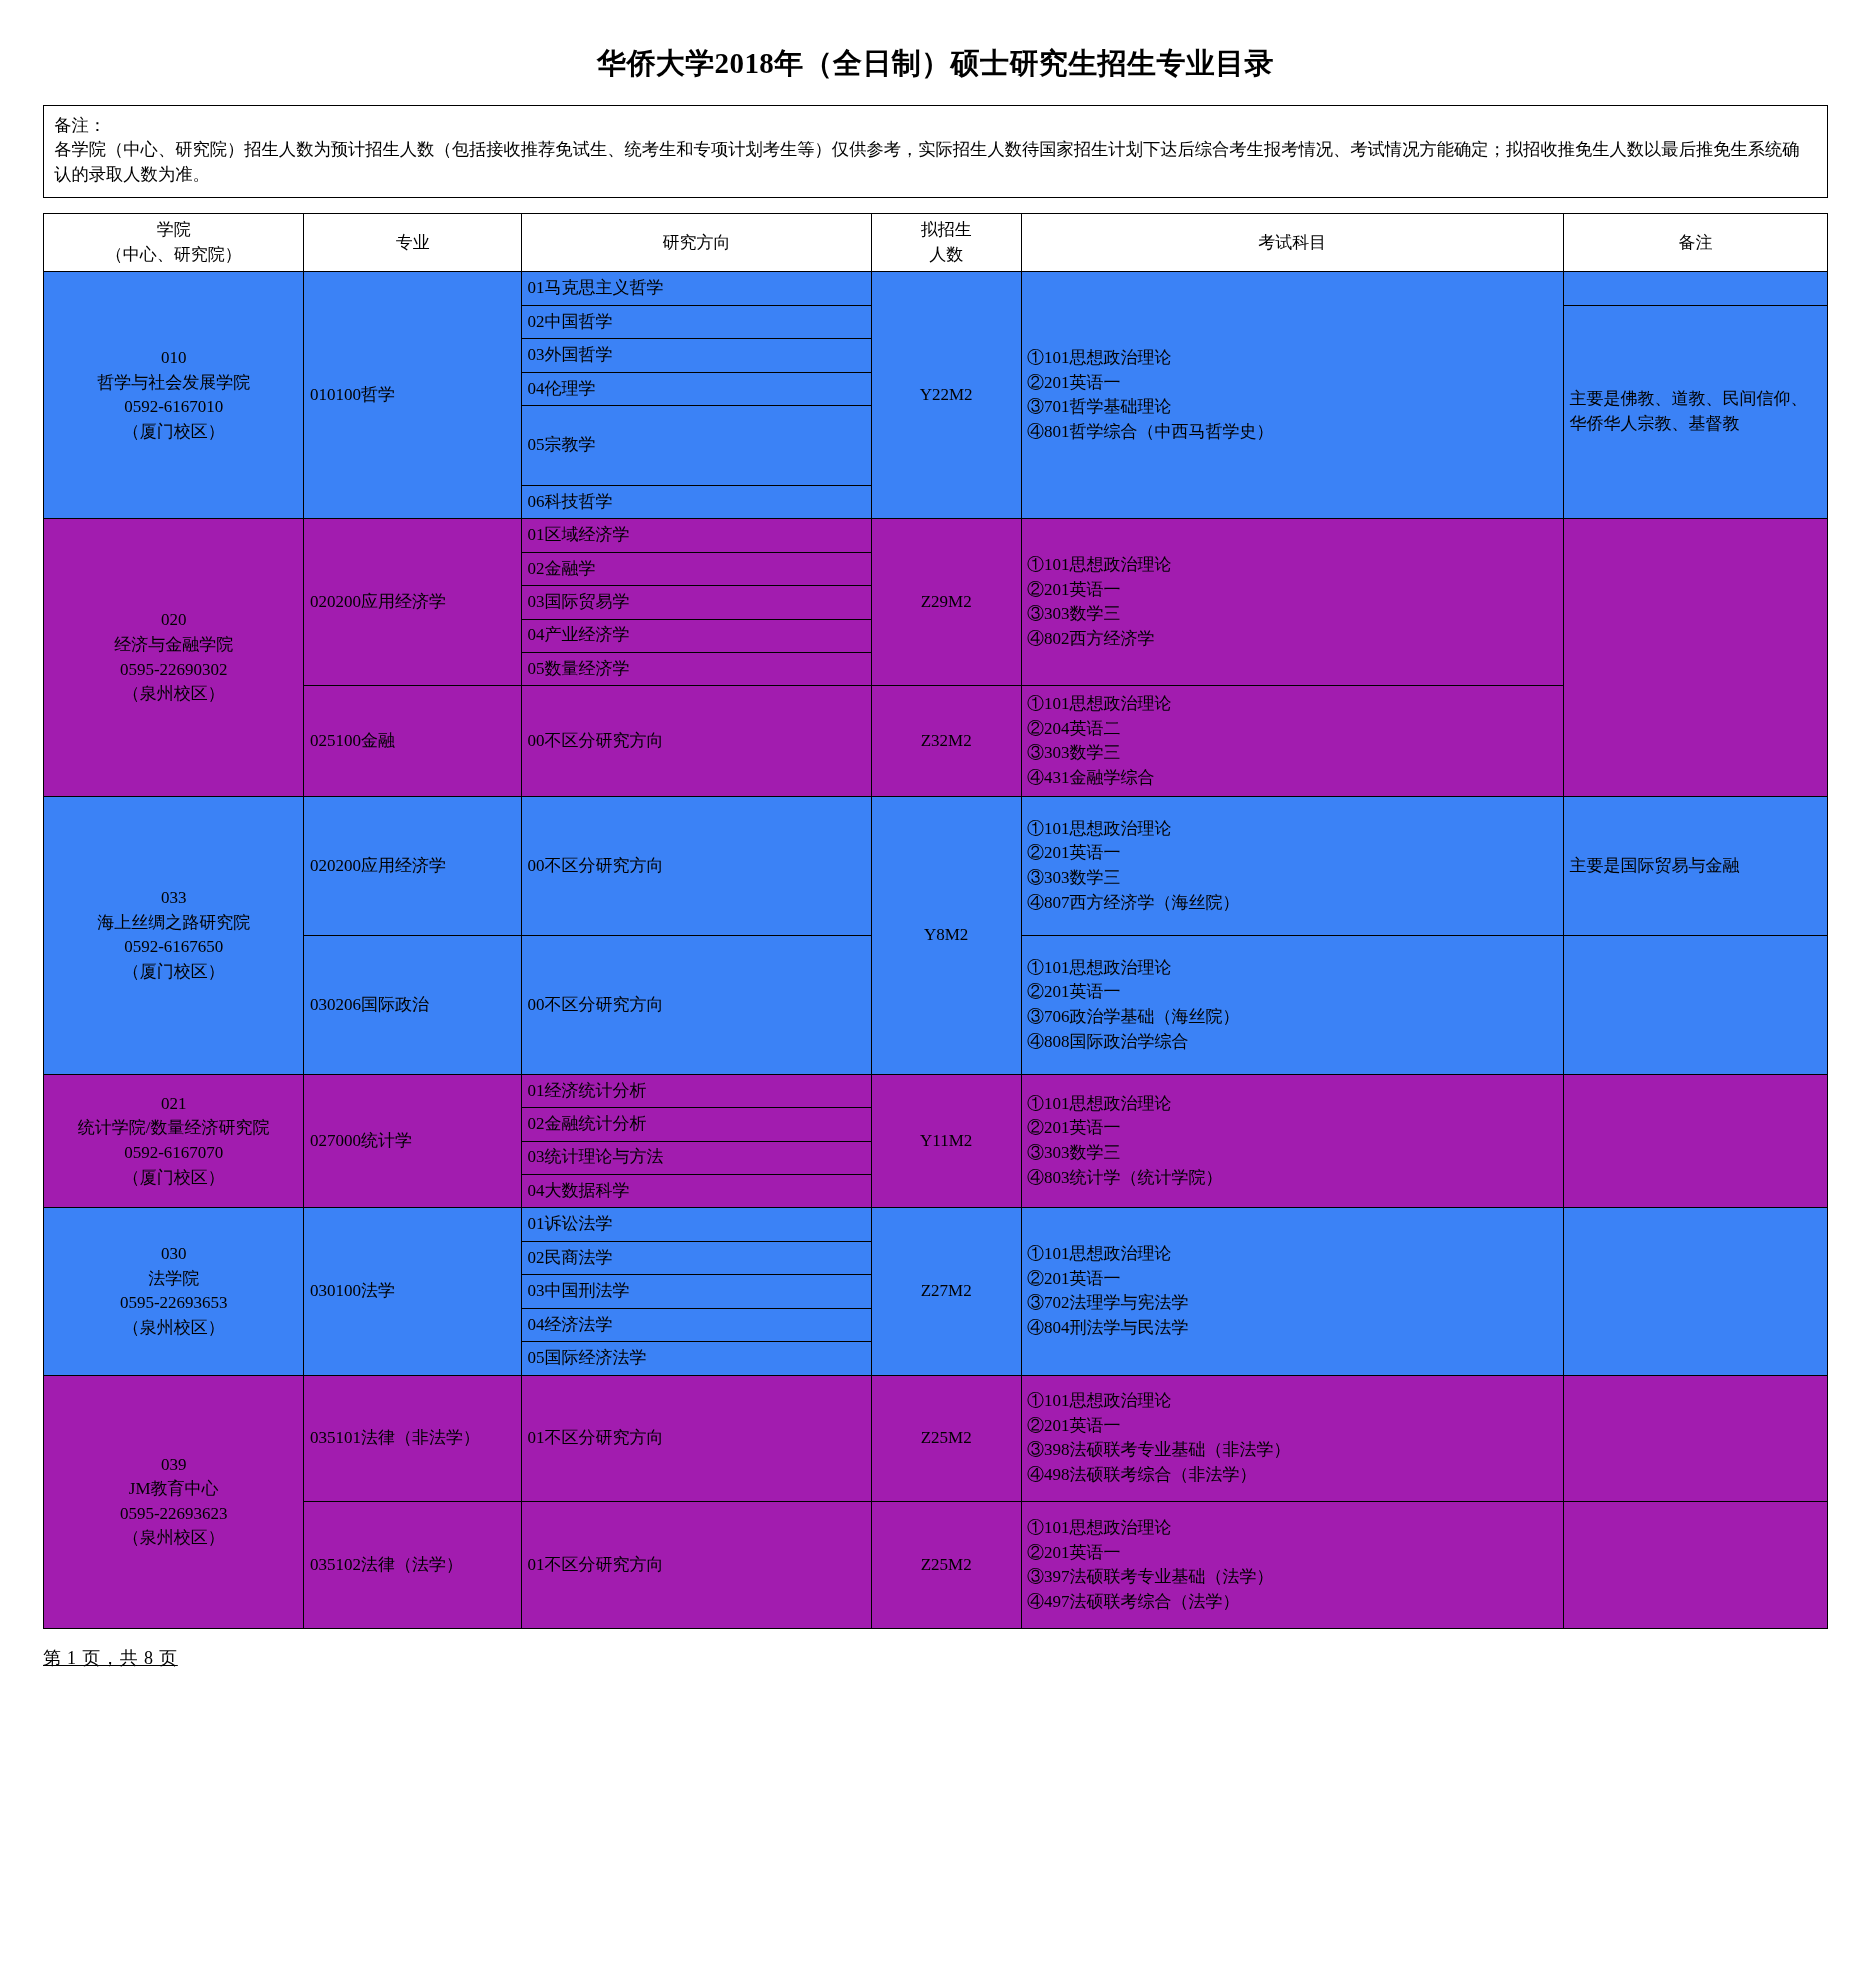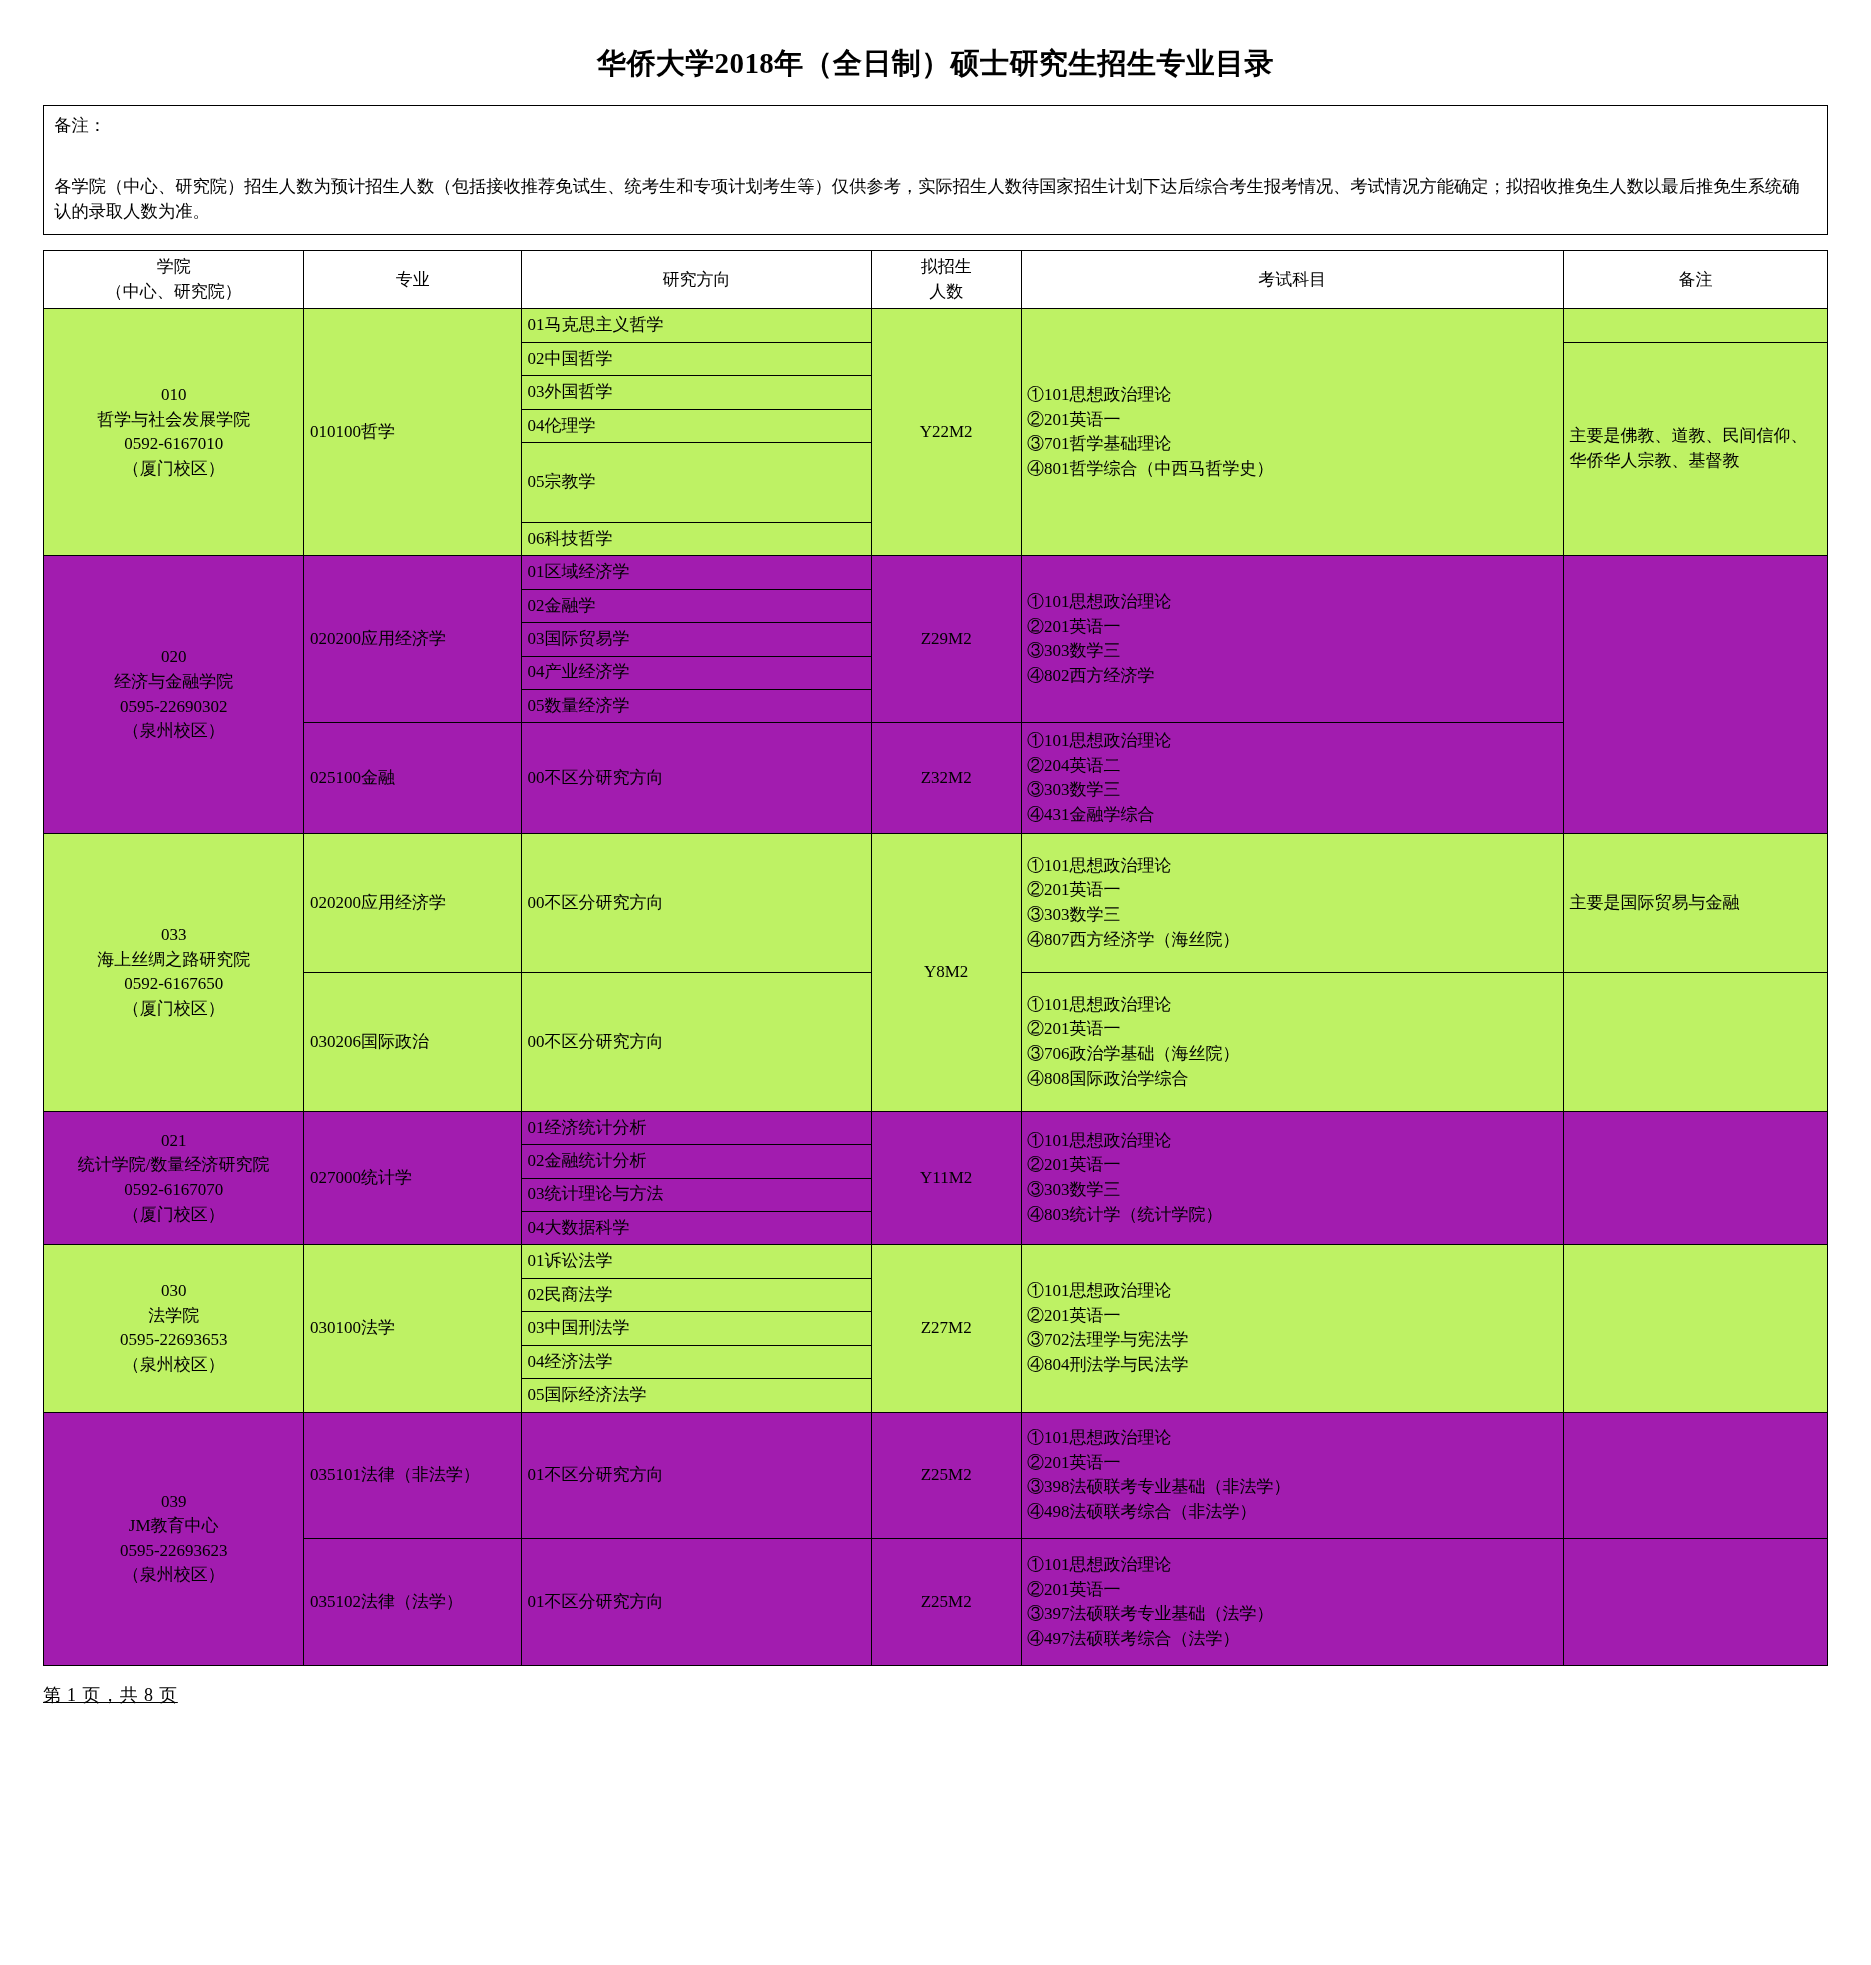--- a/index.html
+++ b/index.html
@@ -30,21 +30,20 @@
   .note-box {
     border: 1.2px solid #000;
     box-sizing: border-box;
     padding: 7px 10.2px 10.2px 10.2px;
     margin-bottom: 15px;
   }
   .note-line {
     font-size: 17.3px;
     line-height: 1.42;
     font-family: "Liberation Serif", "DejaVu Serif", serif;
-    margin-top: 37px;
   }
   .note-title {
     font-size: 17.3px;
     line-height: 1.45;
     font-family: "Liberation Serif", "DejaVu Serif", serif;
   }
   table.main {
     border-collapse: collapse;
     width: 100%;
     table-layout: fixed;
@@ -57,21 +56,21 @@
     font-family: "Liberation Serif", "DejaVu Serif", serif;
     padding: 3.9px 5.5px;
   }
   table.main th {
     text-align: center;
     font-weight: normal;
   }
   .c-center { text-align: center; }
   .c-left { text-align: left; }
   .shaded { background: #a21caf; }
-  .plain { background: #bef264; }
+  .plain { background: #3b82f6; }
   .multiline { white-space: pre-line; }
   .footer {
     text-align: left;
     font-size: 18px;
     margin-top: 17.3px;
     font-family: "Liberation Serif", "DejaVu Serif", serif;
     letter-spacing: 0.8px;
     text-decoration: underline;
   }
   col.col-college { width: 14.6%; }

